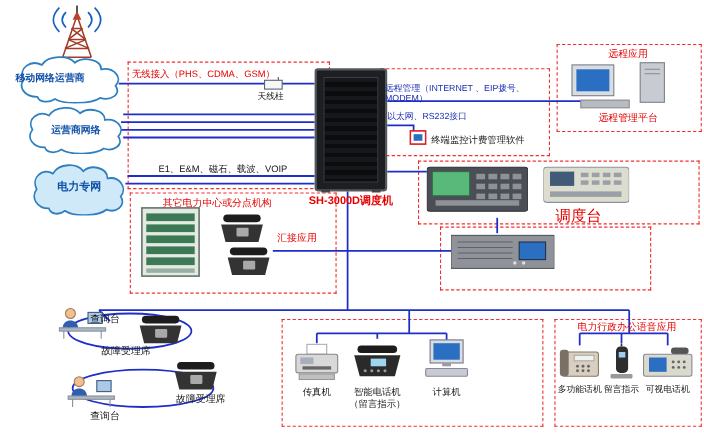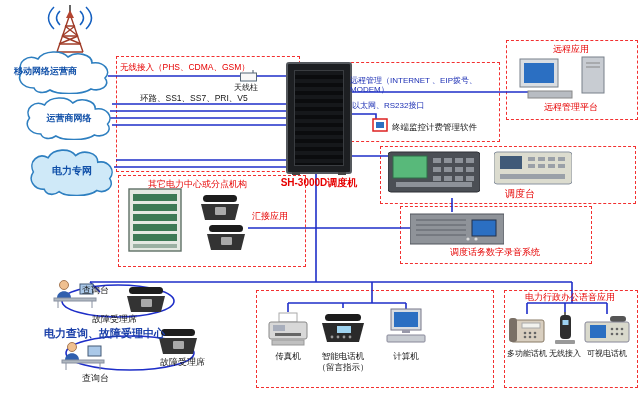--- a/index.html
+++ b/index.html
@@ -9,21 +9,21 @@
   .wrap{white-space:normal;}
   .ctr{text-align:center;}
   .bold{font-weight:bold;}
   .red{color:#e60000;}
   .blk{color:#161616;}
   .dkb{color:#1c2fb4;}
   .cloudtxt{color:#0f4fa8;font-weight:bold;}
   .f8{font-size:8px;}
   .f85{font-size:8.5px;}
   .f9{font-size:9px;}
-  .f95{font-size:10px;}
+  .f95{font-size:14px;}
   .f10{font-size:10px;}
   .f11{font-size:11px;}
   .dashed{position:absolute;border:1px dashed #f23030;z-index:1;}
   .dev{position:absolute;z-index:5;}
   .dev svg{display:block;}
   #lines{position:absolute;left:0;top:0;z-index:3;}
   #rack{position:absolute;left:286px;top:62px;width:66px;height:112px;z-index:5;
         background:#1d1f22;border:2px solid #55595e;border-radius:3px;box-sizing:border-box;}
   #rack .door{position:absolute;left:6px;top:6px;right:6px;bottom:6px;background:#0d0e10;
         border:1px solid #3a3d41;
@@ -117,21 +117,21 @@
   <div class="lbl cloudtxt f10 ctr" style="left:26px;top:165px;width:92px">电力专网</div>
 
   <div class="lbl red f85" style="left:120px;top:62px">无线接入（PHS、CDMA、GSM）</div>
   <div class="dev" style="left:240px;top:70px">
     <svg width="18" height="12" viewBox="0 0 18 12">
       <line x1="13" y1="0" x2="13" y2="3" stroke="#456" stroke-width="1"></line>
       <rect x="0.5" y="3" width="16" height="8" fill="#f8f8f8" stroke="#567" stroke-width="1"></rect>
     </svg>
   </div>
   <div class="lbl blk f8" style="left:234px;top:83px">天线柱</div>
-  <div class="lbl blk f85" style="left:140px;top:93px">环路、SS1、SS7、PRI、V5</div>
+  <div class="lbl blk f85" style="left:144px;top:148px">E1、E&amp;M、磁石、载波、VOIP</div>
 
   <div id="rack">
     <div class="door"></div>
     <div class="foot" style="left:4px"></div>
     <div class="foot" style="right:4px"></div>
   </div>
   <div class="lbl red f10 bold ctr" style="left:266px;top:177px;width:106px">SH-3000D调度机</div>
 
   <div class="lbl red f9" style="left:148px;top:179px">其它电力中心或分点机构</div>
   <div class="dev" style="left:128px;top:188px">
@@ -231,42 +231,40 @@
         <line x1="6" y1="8" x2="56" y2="8"></line>
           <line x1="6" y1="13" x2="56" y2="13"></line>
         <line x1="6" y1="18" x2="56" y2="18"></line>
           <line x1="6" y1="23" x2="56" y2="23"></line>
       </g>
       <rect x="62" y="8" width="24" height="16" fill="#2b6fc2" stroke="#22314a"></rect>
       <circle cx="58" cy="27" r="1.6" fill="#ddd"></circle>
         <circle cx="66" cy="27" r="1.6" fill="#ddd"></circle>
     </svg>
   </div>
-  <div class="lbl red f9 ctr" style="left:400px;top:247px;width:190px">调度话务数字录音系统</div>
 
   <div class="dev" style="left:50px;top:278px">
     <svg width="48" height="32" viewBox="0 0 48 32">
       <rect x="30" y="6" width="13" height="10" fill="#aac8e8" stroke="#445a77"></rect>
       <circle cx="14" cy="7" r="4.5" fill="#f0c090" stroke="#a77a55"></circle>
       <path d="M7,20 C7,11 21,11 21,20 Z" fill="#2f5fae"></path>
       <rect x="4" y="20" width="42" height="3" fill="#b0b8c0" stroke="#8890a0"></rect>
       <line x1="8" y1="23" x2="8" y2="30" stroke="#8890a0"></line>
         <line x1="42" y1="23" x2="42" y2="30" stroke="#8890a0"></line>
     </svg>
   </div>
   <div class="lbl blk f9" style="left:82px;top:285px">查询台</div>
   <div class="dev" style="left:124px;top:284px">
     <svg width="44" height="30" viewBox="0 0 44 30">
       <rect x="5" y="3" width="34" height="7" rx="3.5" fill="#1d1d1d"></rect>
       <path d="M3,12 H41 L37,28 H7 Z" fill="#333"></path>
       <rect x="17" y="15" width="11" height="8" rx="1" fill="#a9a9a9"></rect>
     </svg>
   </div>
   <div class="lbl blk f9" style="left:92px;top:314px">故障受理席</div>
-  <div class="lbl f11 bold" style="left:44px;top:327px;color:#1a3fa8">电力查询、故障受理中心</div>
   <div class="dev" style="left:58px;top:340px">
     <svg width="48" height="32" viewBox="0 0 48 32">
       <rect x="30" y="6" width="13" height="10" fill="#aac8e8" stroke="#445a77"></rect>
       <circle cx="14" cy="7" r="4.5" fill="#f0c090" stroke="#a77a55"></circle>
       <path d="M7,20 C7,11 21,11 21,20 Z" fill="#2f5fae"></path>
       <rect x="4" y="20" width="42" height="3" fill="#b0b8c0" stroke="#8890a0"></rect>
       <line x1="8" y1="23" x2="8" y2="30" stroke="#8890a0"></line>
         <line x1="42" y1="23" x2="42" y2="30" stroke="#8890a0"></line>
     </svg>
   </div>
@@ -329,21 +327,21 @@
   </div>
   <div class="lbl blk f8 ctr" style="left:502px;top:349px;width:50px">多功能话机</div>
   <div class="dev" style="left:552px;top:312px">
     <svg width="26" height="34" viewBox="0 0 26 34">
       <line x1="13" y1="0" x2="13" y2="3" stroke="#333" stroke-width="1.5"></line>
       <rect x="8" y="3" width="11" height="24" rx="4" fill="#2e2e2e"></rect>
       <rect x="10.5" y="8" width="6" height="5" fill="#9cd0f0"></rect>
       <rect x="3" y="28" width="20" height="4" rx="1" fill="#999"></rect>
     </svg>
   </div>
-  <div class="lbl blk f8 ctr" style="left:548px;top:349px;width:34px">无线接入</div>
+  <div class="lbl blk f8 ctr" style="left:548px;top:349px;width:34px">留言指示</div>
   <div class="dev" style="left:584px;top:314px">
     <svg width="46" height="32" viewBox="0 0 46 32">
       <rect x="26" y="2" width="16" height="6" rx="3" fill="#555"></rect>
       <rect x="1" y="8" width="44" height="20" rx="2" fill="#d9d9cc" stroke="#889"></rect>
       <rect x="6" y="11" width="16" height="13" fill="#2b6fc2"></rect>
       <circle cx="28" cy="15" r="1.3" fill="#666"></circle>
         <circle cx="33" cy="15" r="1.3" fill="#666"></circle>
         <circle cx="38" cy="15" r="1.3" fill="#666"></circle>
       <circle cx="28" cy="20" r="1.3" fill="#666"></circle>
         <circle cx="33" cy="20" r="1.3" fill="#666"></circle>

